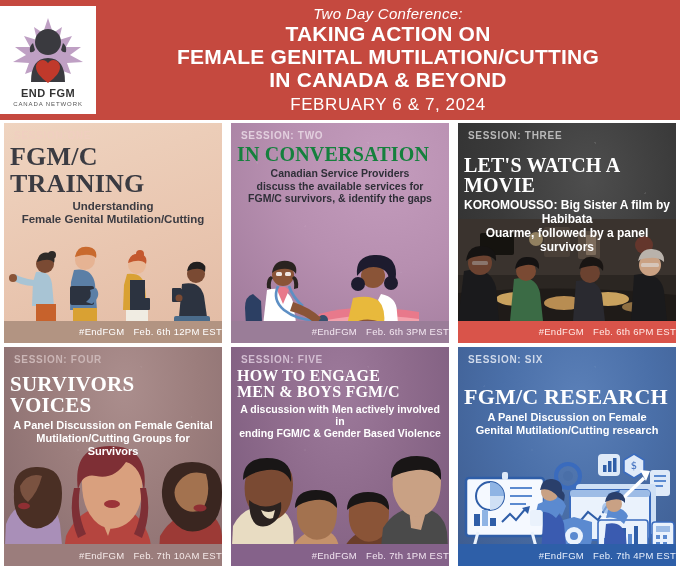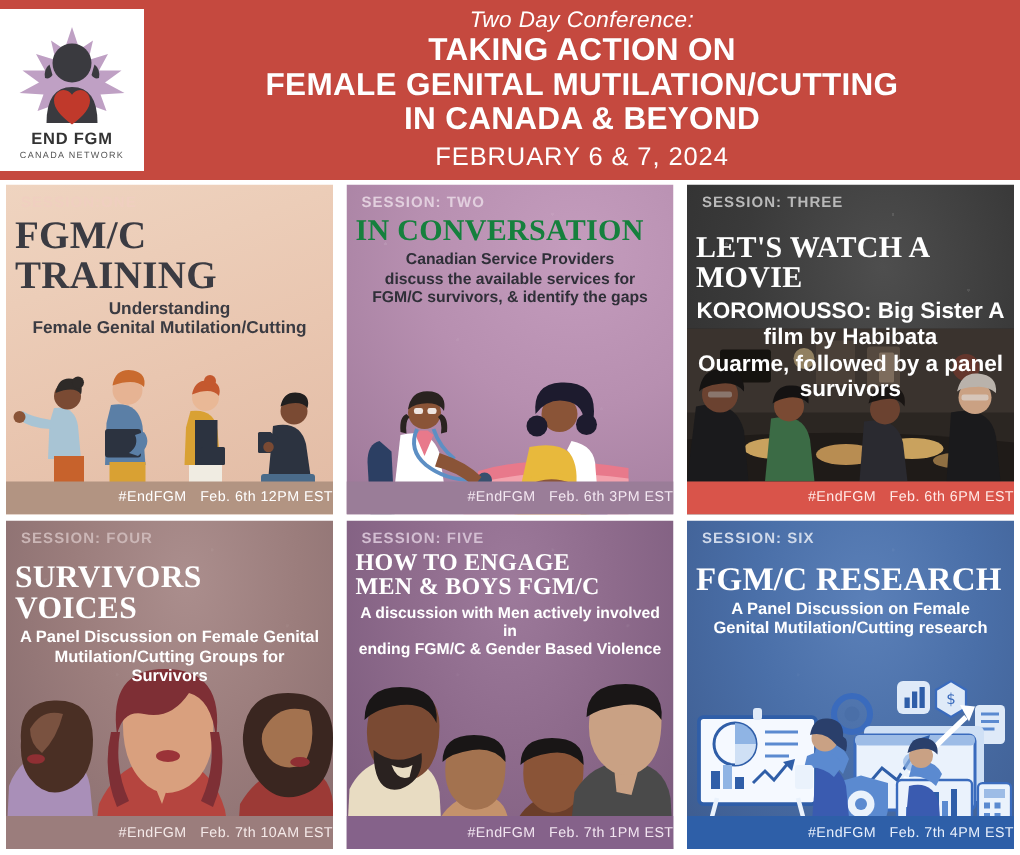--- a/index.html
+++ b/index.html
@@ -89,21 +89,21 @@
   .c1 .subtitle{color:#3b3b42;font-size:11.5px;}
   .c1 .footer{background:#b29482;color:#fff;}
 
   .c2 .sess{color:#e2cfde;}
   .c2 .title{color:#15803d;font-size:20px;letter-spacing:.2px;}
   .c2 .subtitle{color:#2f2f38;font-size:10.5px;}
   .c2 .footer{background:#9a7d98;color:#f3e7f1;}
 
   .c3 .sess{color:#b9b9b9;}
   .c3 .title{color:#ffffff;font-size:20px;letter-spacing:.2px;}
-  .c3 .subtitle{color:#ffffff;font-size:15px;}
+  .c3 .subtitle{color:#ffffff;font-size:12px;}
   .c3 .footer{background:#d9544a;color:#ffe9e6;}
 
   .c4 .sess{color:#cbb6b6;}
   .c4 .title{color:#ffffff;font-size:21px;letter-spacing:.2px;}
   .c4 .subtitle{color:#ffffff;font-size:11px;}
   .c4 .footer{background:#9b7d7c;color:#f4e9e8;}
 
   .c5 .sess{color:#d3bed2;}
   .c5 .title{color:#ffffff;font-size:16px;letter-spacing:.2px;}
   .c5 .subtitle{color:#ffffff;font-size:10.5px;}
@@ -469,21 +469,21 @@
           <rect x="72" y="62" width="12" height="16" rx="2" fill="#eaf2fc"></rect>
 
           <path d="M148 76 q16 -4 20 12 l2 30 h-26 Z" fill="#3a5bb0"></path>
           <path d="M150 62 q14 -6 20 6 l-4 8 q-8 -8 -18 -6 Z" fill="#5b8ad0"></path>
           <circle cx="156" cy="56" r="8" fill="#c9a184"></circle>
           <path d="M147 54 q2 -11 11 -10 q10 1 9 11 q-6 -7 -20 -1 Z" fill="#2a3f6b"></path>
         </svg>
       </div>
       <div class="card-text">
         <div class="sess">SESSION: SIX</div>
-        <div class="title" style="margin-top:10px;">
+        <div class="title" style="margin-top:21px;">
           <div>FGM/C RESEARCH</div>
         </div>
         <div class="subtitle">
           <div>A Panel Discussion on Female</div>
           <div>Genital Mutilation/Cutting research</div>
         </div>
       </div>
       <div class="footer">
         <span>#EndFGM</span>
         <span>Feb. 7th 4PM EST</span>

